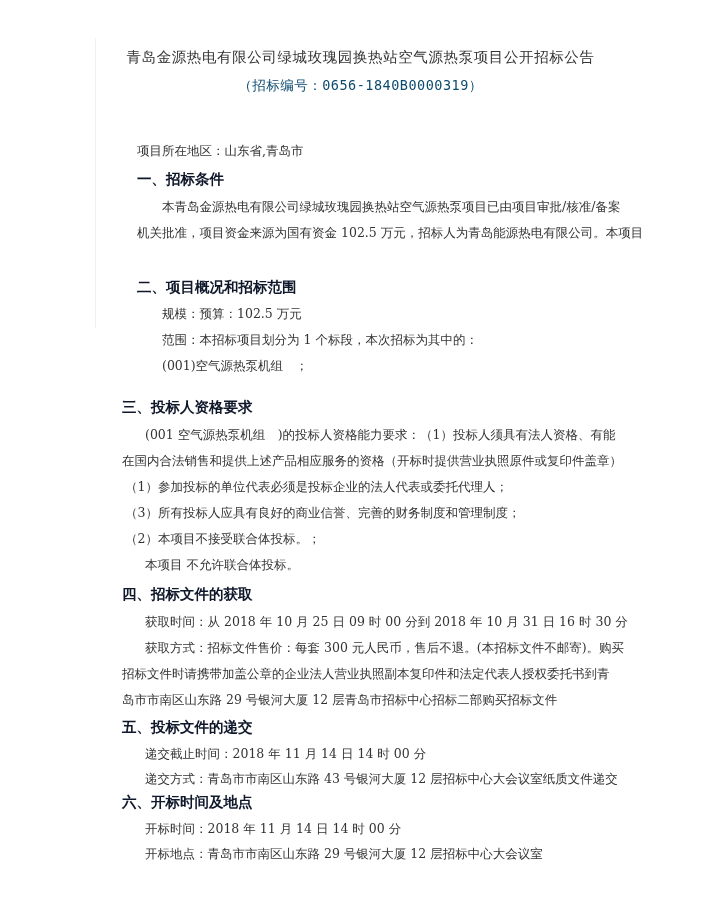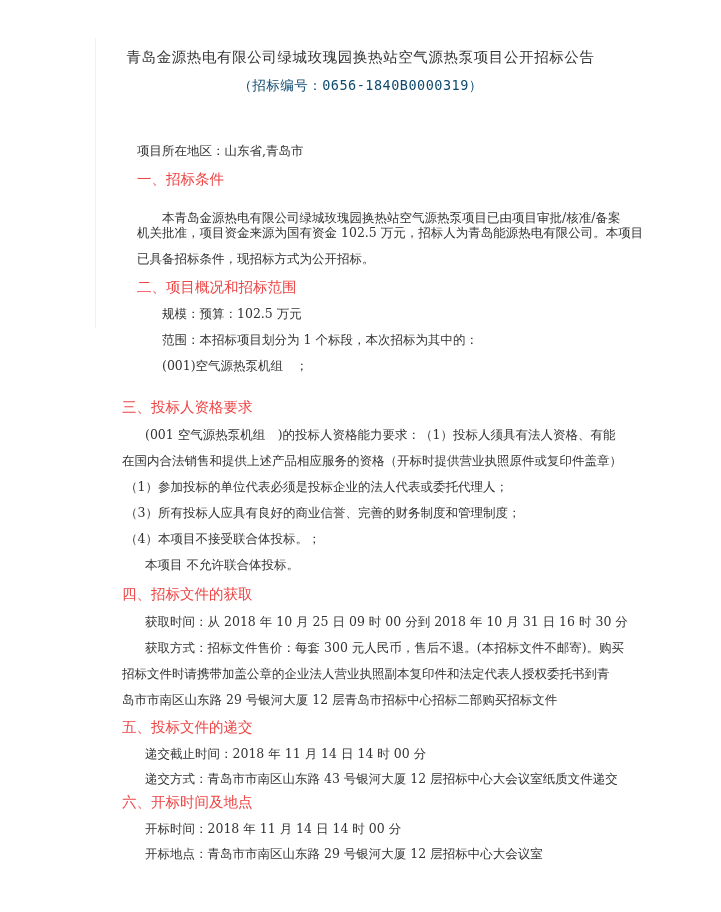--- a/index.html
+++ b/index.html
@@ -18,49 +18,48 @@
   .title {
     position: absolute; top: 48px; left: 0; width: 721px; text-align: center;
     font-size: 14.5px; letter-spacing: 0.6px; color: #333;
   }
   .subtitle {
     position: absolute; top: 77px; left: 0; width: 721px; text-align: center;
     font-size: 13.5px; letter-spacing: 0.5px; color: #0c4a6e;
     font-family: "DejaVu Sans Mono", "Liberation Mono", monospace;
   }
   .line { position: absolute; font-size: 12.5px; white-space: nowrap; color: #333; }
-  .h { position: absolute; font-size: 14.5px; font-weight: normal; white-space: nowrap; color: #ef4444; }
+  .h { position: absolute; font-size: 14.5px; font-weight: bold; white-space: nowrap; color: #0f172a; }
 </style>
 </head>
 <body>
 
 <div class="page">
   <div class="edge"></div>
 
   <div class="title">青岛金源热电有限公司绿城玫瑰园换热站空气源热泵项目公开招标公告</div>
   <div class="subtitle">（招标编号：0656-1840B0000319）</div>
 
   <div class="line" style="left:137px;top:143px;">项目所在地区：山东省,青岛市</div>
 
   <div class="h" style="left:137px;top:170px;">一、招标条件</div>
-  <div class="line" style="left:162px;top:199px;margin-top:11px;">本青岛金源热电有限公司绿城玫瑰园换热站空气源热泵项目已由项目审批/核准/备案</div>
+  <div class="line" style="left:162px;top:199px;">本青岛金源热电有限公司绿城玫瑰园换热站空气源热泵项目已由项目审批/核准/备案</div>
   <div class="line" style="left:137px;top:225px;">机关批准，项目资金来源为国有资金 102.5 万元，招标人为青岛能源热电有限公司。本项目</div>
-  <div class="line" style="left:137px;top:251px;">已具备招标条件，现招标方式为公开招标。</div>
 
   <div class="h" style="left:137px;top:278px;">二、项目概况和招标范围</div>
   <div class="line" style="left:162px;top:306px;">规模：预算：102.5 万元</div>
   <div class="line" style="left:162px;top:332px;">范围：本招标项目划分为 1 个标段，本次招标为其中的：</div>
   <div class="line" style="left:162px;top:358px;">(001)空气源热泵机组　；</div>
 
   <div class="h" style="left:122px;top:398px;">三、投标人资格要求</div>
   <div class="line" style="left:145px;top:427px;">(001 空气源热泵机组　)的投标人资格能力要求：（1）投标人须具有法人资格、有能</div>
   <div class="line" style="left:122px;top:453px;">在国内合法销售和提供上述产品相应服务的资格（开标时提供营业执照原件或复印件盖章）</div>
   <div class="line" style="left:125px;top:479px;">（1）参加投标的单位代表必须是投标企业的法人代表或委托代理人；</div>
   <div class="line" style="left:125px;top:505px;">（3）所有投标人应具有良好的商业信誉、完善的财务制度和管理制度；</div>
-  <div class="line" style="left:125px;top:531px;">（4）本项目不接受联合体投标。；</div>
+  <div class="line" style="left:125px;top:531px;">（2）本项目不接受联合体投标。；</div>
   <div class="line" style="left:145px;top:557px;">本项目 不允许联合体投标。</div>
 
   <div class="h" style="left:122px;top:585px;">四、招标文件的获取</div>
   <div class="line" style="left:145px;top:614px;">获取时间：从 2018 年 10 月 25 日 09 时 00 分到 2018 年 10 月 31 日 16 时 30 分</div>
   <div class="line" style="left:145px;top:640px;">获取方式：招标文件售价：每套 300 元人民币，售后不退。(本招标文件不邮寄)。购买</div>
   <div class="line" style="left:122px;top:666px;">招标文件时请携带加盖公章的企业法人营业执照副本复印件和法定代表人授权委托书到青</div>
   <div class="line" style="left:122px;top:692px;">岛市市南区山东路 29 号银河大厦 12 层青岛市招标中心招标二部购买招标文件</div>
 
   <div class="h" style="left:122px;top:718px;">五、投标文件的递交</div>
   <div class="line" style="left:145px;top:746px;">递交截止时间：2018 年 11 月 14 日 14 时 00 分</div>

